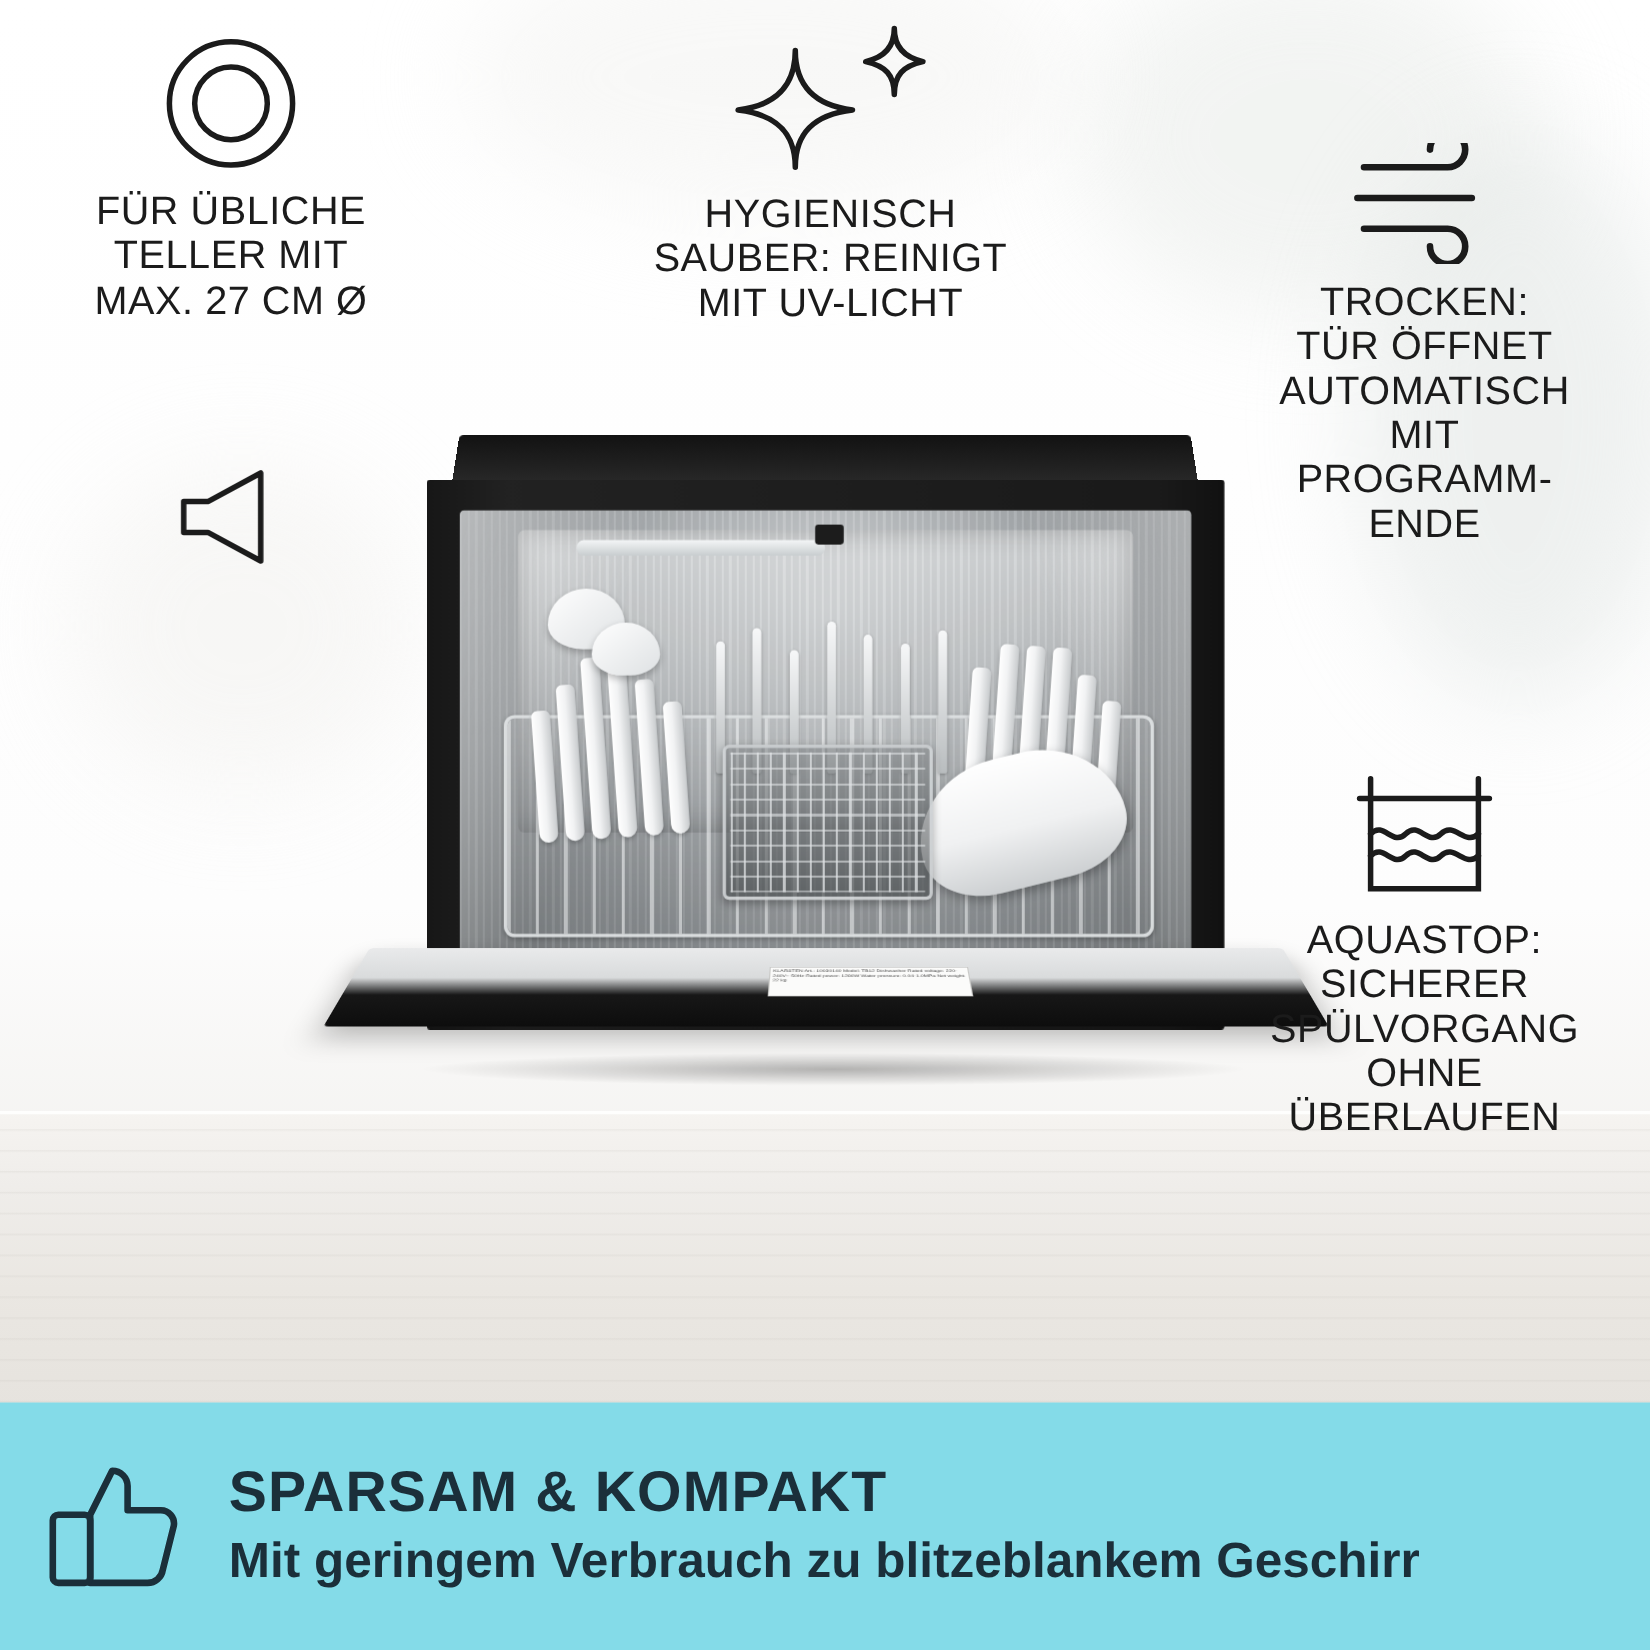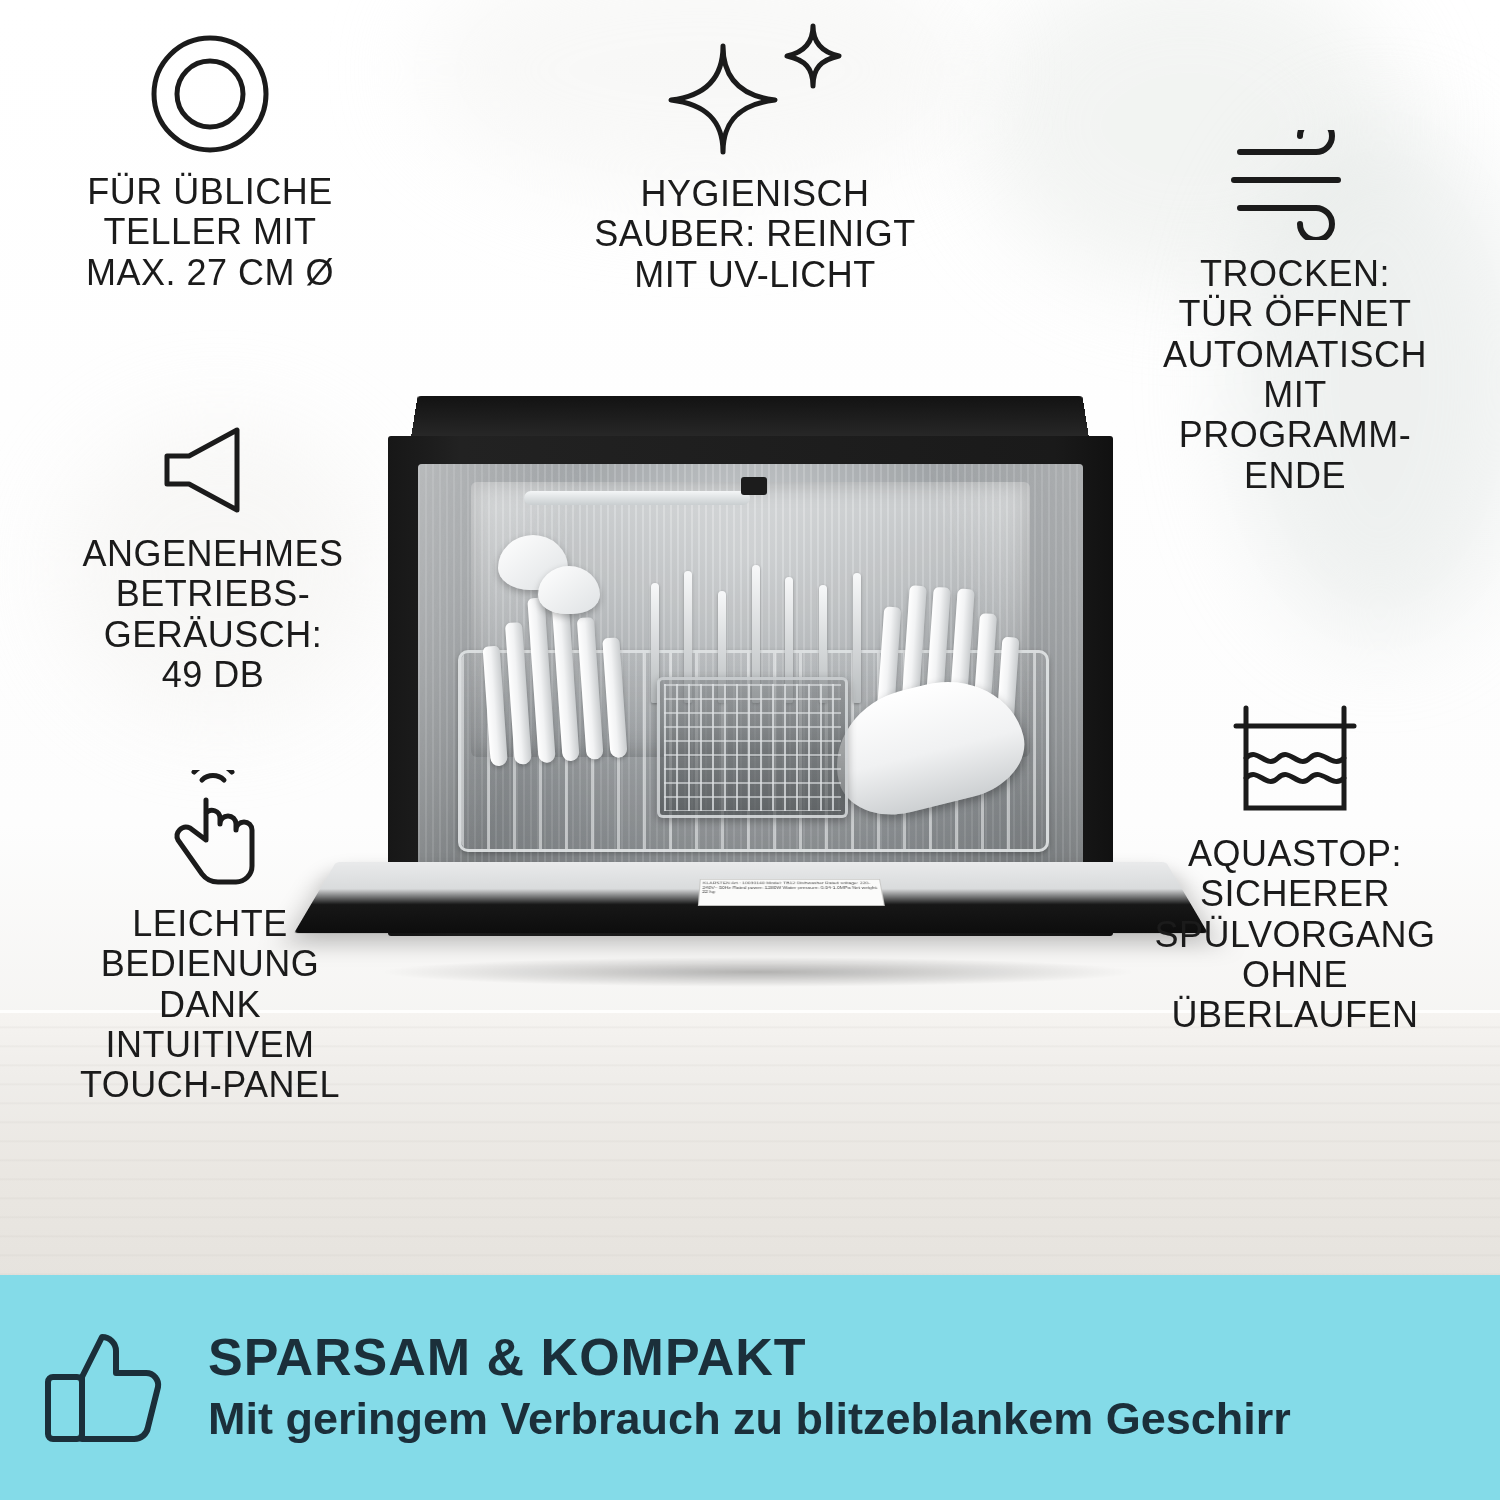--- a/index.html
+++ b/index.html
@@ -412,40 +412,22 @@
 SAUBER: REINIGT
 MIT UV-LICHT</div>
   </div>
 
   <div class="feature" id="feature-noise">
     <div class="icon">
       <svg width="120" height="100" viewBox="0 0 120 100" fill="none" stroke="#1b1b1b" stroke-width="5" stroke-linejoin="round">
         <path d="M14 36 H36 L84 10 V90 L36 64 H14 Z"></path>
       </svg>
     </div>
-    <div class="label">ANGENEHMES
-BETRIEBS-
-GERÄUSCH:
-49 DB</div>
-  </div>
-
-  <div class="feature" id="feature-touch">
-    <div class="icon">
-      <svg width="120" height="120" viewBox="0 0 120 120" fill="none" stroke="#1b1b1b" stroke-width="5" stroke-linecap="round" stroke-linejoin="round">
-        <path d="M52 10 a16 16 0 0 1 22 0"></path>
-        <path d="M44 2 a26 26 0 0 1 38 0"></path>
-        <path d="M56 30 V70 L40 58 a9 9 0 0 0 -12 12 L52 104 a20 20 0 0 0 16 8 H86 a16 16 0 0 0 16-16 V60 a8 8 0 0 0 -16 0 v-6 a8 8 0 0 0 -16 0 v-6 a8 8 0 0 0 -14 -5"></path>
-      </svg>
-    </div>
-    <div class="label">LEICHTE
-BEDIENUNG
-DANK
-INTUITIVEM
-TOUCH-PANEL</div>
-  </div>
+  </div>
+
 
   <div class="feature" id="feature-aqua">
     <div class="icon">
       <svg width="130" height="120" viewBox="0 0 130 120" fill="none" stroke="#1b1b1b" stroke-width="5" stroke-linecap="round">
         <path d="M16 8 V108 H114 V8"></path>
         <path d="M6 26 H124"></path>
         <path d="M16 58 c12 -12 20 12 32 0 c12 -12 20 12 32 0 c12 -12 22 12 34 0"></path>
         <path d="M16 78 c12 -12 20 12 32 0 c12 -12 20 12 32 0 c12 -12 22 12 34 0"></path>
       </svg>
     </div>

